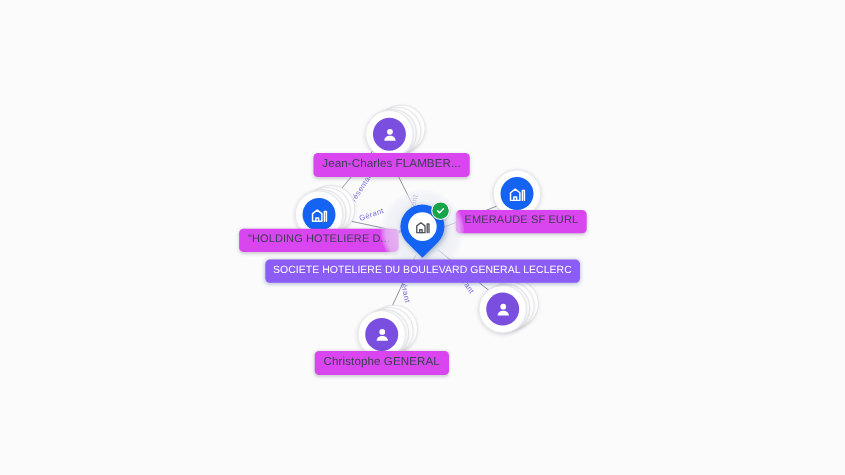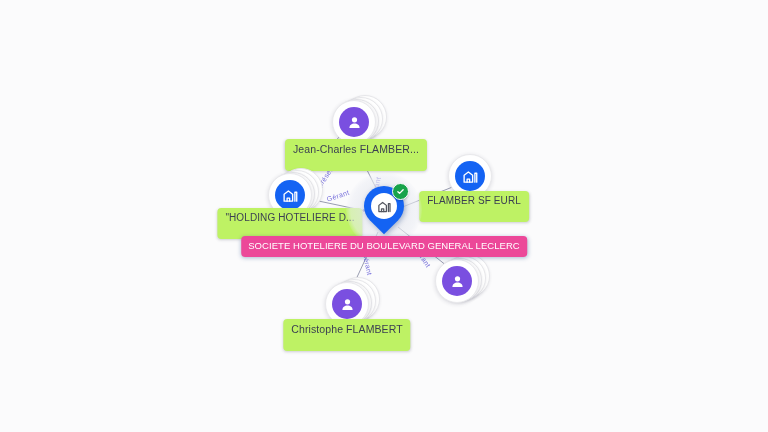--- a/index.html
+++ b/index.html
@@ -119,31 +119,31 @@
     align-items: center;
     justify-content: center;
     box-shadow: 0 1px 2px rgba(0,0,0,.2);
   }
 
   
   .label {
     position: absolute;
     transform: translate(-50%, 0);
     white-space: nowrap;
-    background: #bef264;
+    background: #d946ef;
     color: #3b3f52;
     font-size: 10.5px;
     line-height: 1;
-    padding: 5px 8px 16px 8px;
+    padding: 5px 8px 6px 8px;
     border-radius: 4px;
     box-shadow: 0 1px 3px rgba(45,45,70,.22);
     letter-spacing: .1px;
   }
   .label.primary {
-    background: #ec4899;
+    background: #8b5cf6;
     color: #ffffff;
     font-size: 9.5px;
     padding: 5px 7px 6px 7px;
     box-shadow: 0 1px 4px rgba(20,60,130,.35);
     letter-spacing: .05px;
   }
   .label.company-lbl { font-size: 10px; }
 
   
   .edge-label {
@@ -225,21 +225,21 @@
         <div class="badge company">
           <svg width="17" height="17" viewBox="0 0 24 24" fill="none" stroke="#ffffff" stroke-width="1.9" stroke-linecap="round" stroke-linejoin="round">
             <path d="M3 20V10.2L9 5.6l6 4.6V20z" fill="none"></path>
             <path d="M7.2 20v-4.2h3.6V20"></path>
             <path d="M18.2 20V7.4h2.6V20" fill="none"></path>
           </svg>
         </div>
       </div>
     </div>
   </div>
-  <div class="label company-lbl" style="left:474px; top:191px;">FLAMBER SF EURL</div>
+  <div class="label company-lbl" style="left:474px; top:191px;">EMERAUDE SF EURL</div>
 
   <div class="node" style="left:458px; top:280px;">
     <div class="stack">
       <div class="ghost g1"></div>
       <div class="ghost g2"></div>
       <div class="ghost g3"></div>
       <div class="disc">
         <div class="badge person">
           <svg width="17" height="17" viewBox="0 0 24 24" fill="#ffffff">
             <circle cx="12" cy="8.2" r="3.7"></circle>
@@ -258,21 +258,21 @@
       <div class="disc">
         <div class="badge person">
           <svg width="17" height="17" viewBox="0 0 24 24" fill="#ffffff">
             <circle cx="12" cy="8.2" r="3.7"></circle>
             <path d="M4.8 19.6c0-3.9 3.2-6.3 7.2-6.3s7.2 2.4 7.2 6.3z"></path>
           </svg>
         </div>
       </div>
     </div>
   </div>
-  <div class="label" style="left:347px; top:319px;">Christophe FLAMBERT</div>
+  <div class="label" style="left:347px; top:319px;">Christophe GENERAL</div>
 
   <div class="pin-wrap" style="left:384px; top:212px;">
     <div class="pin-halo"></div>
     <div class="pin">
       <div class="teardrop"></div>
       <div class="inner">
         <svg width="15" height="15" viewBox="0 0 24 24" fill="none" stroke="#53565f" stroke-width="2" stroke-linecap="round" stroke-linejoin="round">
           <path d="M3 20V10.2L9 5.6l6 4.6V20z"></path>
           <path d="M7.2 20v-4.2h3.6V20"></path>
           <path d="M18.2 20V7.4h2.6V20"></path>

